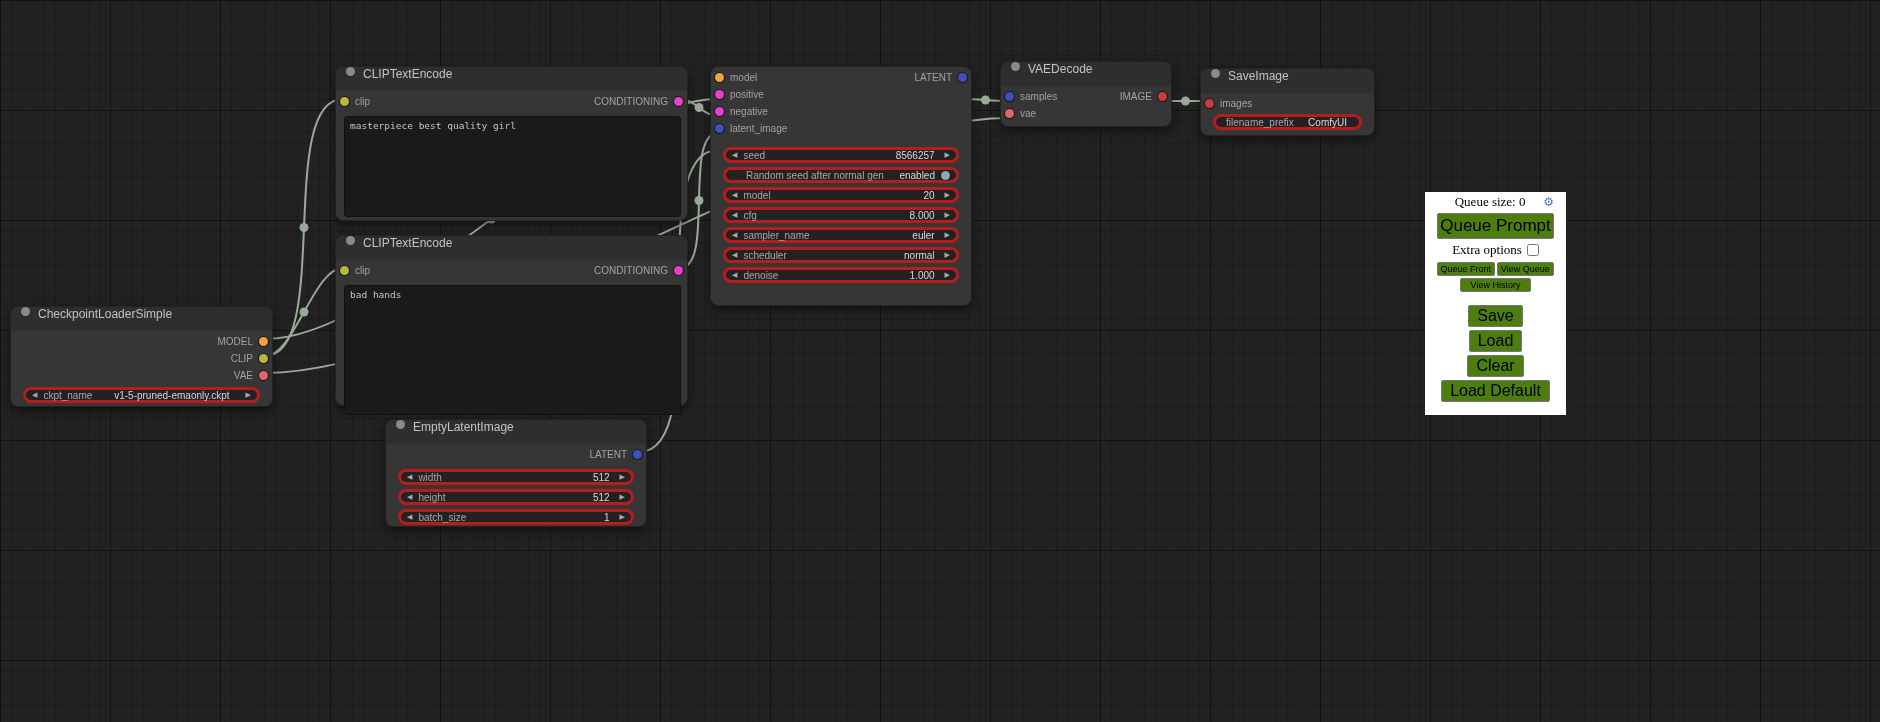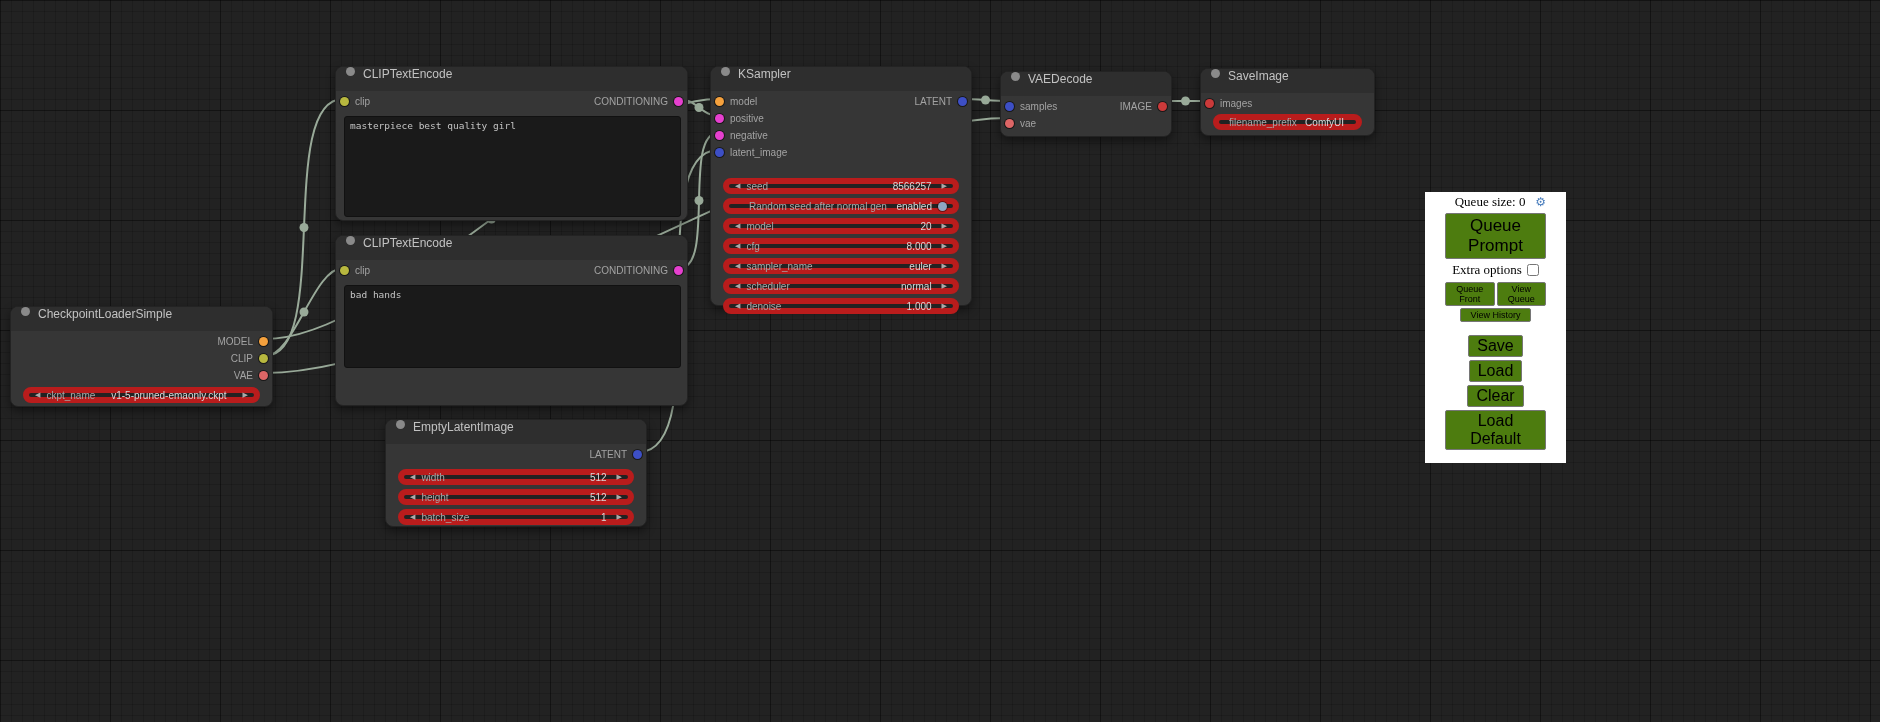--- a/index.html
+++ b/index.html
@@ -31,36 +31,36 @@
   }
   .ndot{width:9px;height:9px;border-radius:50%;background:#8a8a8a;flex:none;}
   .srow{display:flex;align-items:center;height:17px;padding:0 4px;font-size:10px;color:#a3a3a3;}
   .slabel{white-space:nowrap;}
   .dot{width:9px;height:9px;border-radius:50%;flex:none;box-shadow:0 0 0 1px rgba(0,0,0,0.55);}
   .dot.in{margin-right:6px;}
   .dot.out{margin-left:6px;}
   .spacer{flex:1;}
   .widget{
     display:flex;align-items:center;height:16px;margin:0 12px 4px;padding:0 6px;
-    background:#222;border:6px solid #b91c1c;border-radius:8px;box-sizing:border-box;
+    background:#222;border:3px solid #b91c1c;border-radius:8px;box-sizing:border-box;
     font-size:10px;color:#999;cursor:pointer;
   }
   .warr{flex:none;font-size:7px;color:#aaa;line-height:16px;}
   .wlabel{margin-left:6px;color:#a8a8a8;white-space:nowrap;}
   .wvalue{color:#d8d8d8;margin-right:10px;white-space:nowrap;}
   .tdot{width:9px;height:9px;border-radius:50%;flex:none;background:var(--toggle-on);margin-right:0px;box-shadow:0 0 0 1px rgba(0,0,0,0.4);}
   .nodetext{
     display:block;background:#1a1a1a;border:1px solid #111;border-radius:3px;color:#c4c4c4;
     font-family:"DejaVu Sans Mono",monospace;font-size:9.5px;line-height:1.3;padding:3px 5px;
     resize:none;outline:none;box-sizing:border-box;overflow:hidden;
   }
   
   #menu{
     position:absolute;left:1425px;top:192px;width:141px;z-index:3;background:#ffffff;color:#000;
-    font-family:"Liberation Serif",serif;padding:2px 20px 10px;box-sizing:border-box;text-align:center;
+    font-family:"Liberation Serif",serif;padding:2px 12px 10px;box-sizing:border-box;text-align:center;
   }
   .menu-top{display:flex;align-items:center;font-size:13px;}
   .menu-top .qsize{flex:1;text-align:center;}
   .gear{flex:none;font-size:12px;color:#4a7ebd;cursor:pointer;line-height:12px;}
   #menu button{
     font-family:"Liberation Sans",sans-serif;background:#4d7c0f;border:1px solid #767676;
     border-radius:2px;color:#000;cursor:pointer;
   }
   .btn-qp{display:block;width:100%;font-size:17px;padding:2px 0;margin:3px auto 3px;}
   .extra{display:flex;align-items:center;justify-content:center;gap:5px;font-size:13px;margin:2px 0 4px;}
@@ -147,21 +147,21 @@
       <span class="ndot"></span>
       <span>CLIPTextEncode</span>
     </div>
     <div class="srow" style="margin-top:2px;">
       <span class="dot in" style="background:var(--slot-clip);"></span>
       <span class="slabel">clip</span>
       <span class="spacer"></span>
       <span class="slabel">CONDITIONING</span>
       <span class="dot out" style="background:var(--slot-conditioning);"></span>
     </div>
-    <textarea class="nodetext" style="margin: 6px 8px 8px; width: 337px; height: 83px;">bad hands</textarea>
+    <textarea class="nodetext" style="margin: 6px 8px 8px; width: 337px; height: 130px;">bad hands</textarea>
   </div>
 
   <div class="node" style="left:385px;top:419px;width:262px;height:108px;">
     <div class="ntitle">
       <span class="ndot"></span>
       <span>EmptyLatentImage</span>
     </div>
     <div class="srow" style="margin-top:2px;">
       <span class="spacer"></span>
       <span class="slabel">LATENT</span>
@@ -184,44 +184,40 @@
     <div class="widget">
       <span class="warr">◀</span>
       <span class="wlabel">batch_size</span>
       <span class="spacer"></span>
       <span class="wvalue">1</span>
       <span class="warr">▶</span>
     </div>
   </div>
 
   <div class="node" style="left:710px;top:66px;width:262px;height:240px;">
-    <div class="ntitle">
-      <span class="ndot"></span>
-      <span>KSampler</span>
-    </div>
     <div class="srow" style="margin-top:2px;">
       <span class="dot in" style="background:var(--slot-model);"></span>
       <span class="slabel">model</span>
       <span class="spacer"></span>
       <span class="slabel">LATENT</span>
       <span class="dot out" style="background:var(--slot-latent);"></span>
     </div>
     <div class="srow">
       <span class="dot in" style="background:var(--slot-conditioning);"></span>
       <span class="slabel">positive</span>
     </div>
     <div class="srow">
       <span class="dot in" style="background:var(--slot-conditioning);"></span>
       <span class="slabel">negative</span>
     </div>
     <div class="srow">
       <span class="dot in" style="background:var(--slot-latent);"></span>
       <span class="slabel">latent_image</span>
     </div>
-    <div class="widget" style="margin-top:17px;justify-content:space-between;">
+    <div class="widget" style="margin-top:10px;justify-content:space-between;">
       <span class="warr">◀</span>
       <span class="wlabel">seed</span>
       <span class="spacer"></span>
       <span class="wvalue">8566257</span>
       <span class="warr">▶</span>
     </div>
     <div class="widget">
       <span class="wlabel" style="margin-left:14px;">Random seed after normal gen</span>
       <span class="spacer"></span>
       <span class="wvalue" style="margin-right:6px;">enabled</span>
@@ -257,21 +253,21 @@
     </div>
     <div class="widget">
       <span class="warr">◀</span>
       <span class="wlabel">denoise</span>
       <span class="spacer"></span>
       <span class="wvalue">1.000</span>
       <span class="warr">▶</span>
     </div>
   </div>
 
-  <div class="node" style="left:1000px;top:71px;width:172px;height:66px;">
+  <div class="node" style="left:1000px;top:61px;width:172px;height:66px;">
     <div class="ntitle">
       <span class="ndot"></span>
       <span>VAEDecode</span>
     </div>
     <div class="srow" style="margin-top:2px;">
       <span class="dot in" style="background:var(--slot-latent);"></span>
       <span class="slabel">samples</span>
       <span class="spacer"></span>
       <span class="slabel">IMAGE</span>
       <span class="dot out" style="background:var(--slot-image);"></span>

